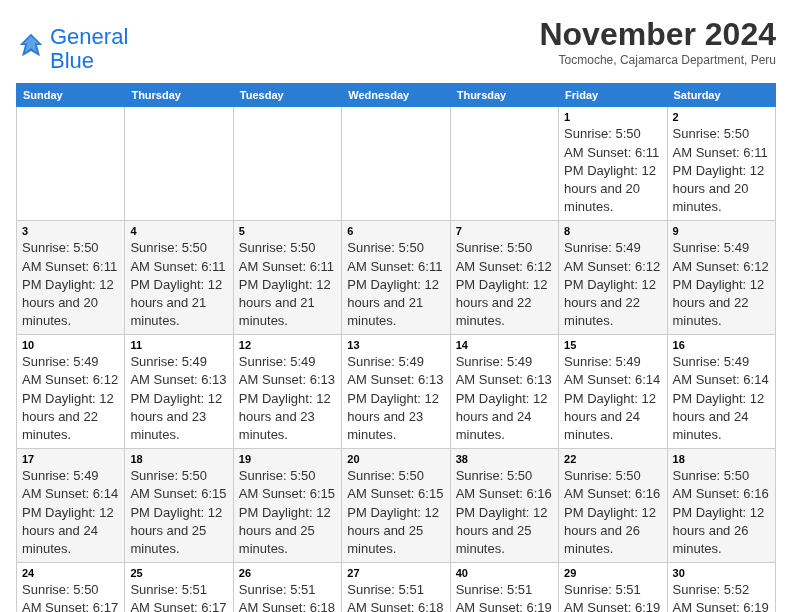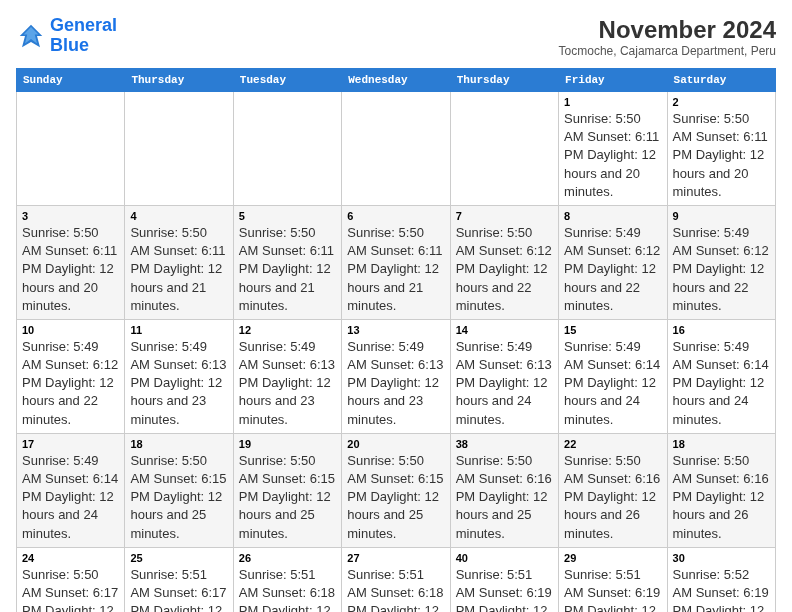--- a/index.html
+++ b/index.html
@@ -15,57 +15,57 @@
       justify-content: space-between;
       align-items: flex-start;
       margin-bottom: 10px;
     }
     .logo {
       display: flex;
       align-items: center;
       gap: 4px;
     }
     .logo-text {
-      font-size: 18px;
-      font-weight: bold;
+      font-size: 22px;
+      font-weight: normal;
       line-height: 1.1;
       color: #333;
+      margin-top: 9px;
     }
     .logo-text span {
       color: #1a73e8;
     }
     .logo-bird {
       width: 30px;
       height: 30px;
     }
     .title-area {
       text-align: right;
     }
     .month-title {
-      font-size: 24px;
+      font-size: 32px;
       font-weight: bold;
       color: #333;
     }
     .location-title {
       font-size: 12px;
       color: #555;
     }
     table {
       width: 100%;
       border-collapse: collapse;
       font-size: 10px;
     }
     thead tr th {
       background: #2b7cd3;
       color: #fff;
       text-align: left;
       padding: 5px 6px;
       font-size: 11px;
       border: 1px solid #2b7cd3;
-      font-family: Liberation Mono, monospace;
     }
     tbody tr td {
       border: 1px solid #ccc;
       vertical-align: top;
       padding: 4px 5px;
       width: calc(100% / 7);
       height: 80px;
       background: #fff;
     }
     tbody tr:nth-child(even) td {

